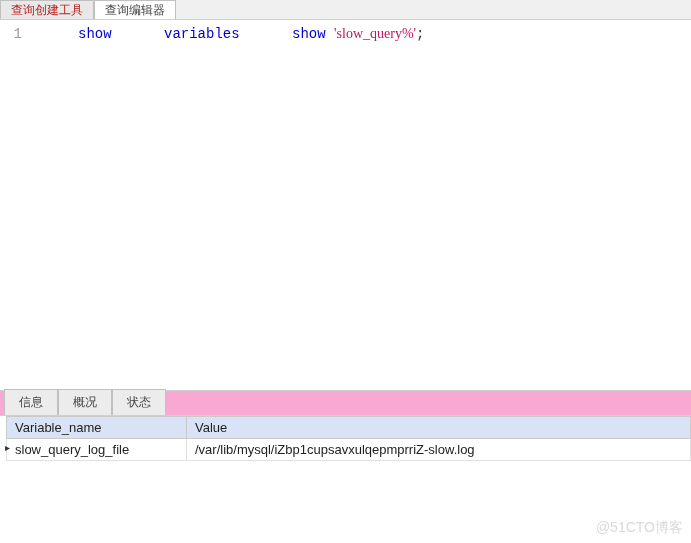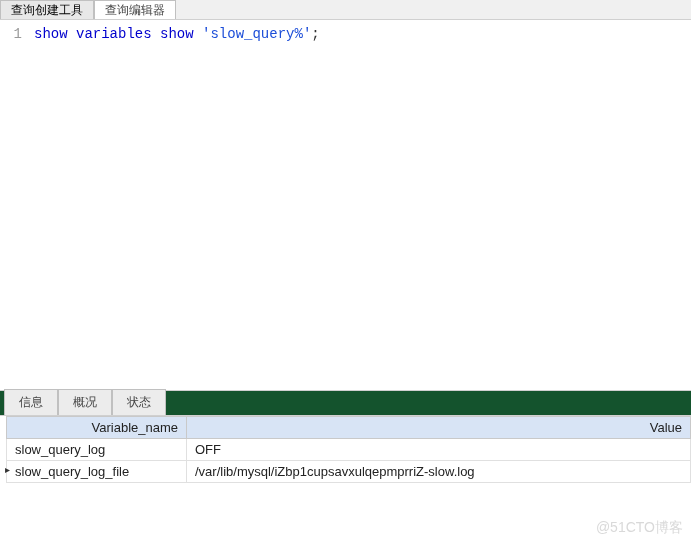--- a/index.html
+++ b/index.html
@@ -16,21 +16,21 @@
       display: flex;
       border-bottom: 1px solid #d0d0d0;
       background: #f0f0f0;
       height: 20px;
     }
     .top-tab {
       padding: 2px 10px;
       border: 1px solid #c0c0c0;
       border-bottom: none;
       background: #e8e8e8;
-      color: #000000;
+      color: #b91c1c;
       cursor: pointer;
       font-size: 12px;
       line-height: 14px;
     }
     .top-tab.active {
       background: #fff;
       color: #404040;
     }
     .editor {
       display: flex;
@@ -43,26 +43,26 @@
       width: 30px;
       padding: 6px 8px 6px 0;
       text-align: right;
       color: #999;
       user-select: none;
     }
     .code {
       padding: 6px 4px;
       white-space: pre;
     }
-    .kw { color: #0000cd; }
-    .str { color: #1d4ed8; }
+    .kw { color: #0000cd; margin-left: 44px; }
+    .str { color: #be185d; font-family: Liberation Serif, serif; }
     .punct { color: #333; }
     .bottom-tabs {
       display: flex;
-      background: #14532d;
+      background: #f9a8d4;
       border-top: 1px solid #d0d0d0;
       border-bottom: 1px solid #d0d0d0;
       height: 26px;
       align-items: end;
       padding-left: 4px;
     }
     .bottom-tab {
       padding: 4px 14px;
       border: 1px solid #c0c0c0;
       border-bottom: none;
@@ -76,21 +76,21 @@
       background: #fff;
       color: #000;
     }
     .result-table {
       border-collapse: collapse;
       width: 100%;
       font-size: 13px;
     }
     .result-table th {
       background: #d8e4f5;
-      text-align: right;
+      text-align: left;
       padding: 3px 8px;
       border: 1px solid #c9c9c9;
       font-weight: normal;
       color: #222;
     }
     .result-table td {
       padding: 3px 8px;
       border: 1px solid #e0e0e0;
       color: #222;
     }
@@ -141,24 +141,20 @@
 <div class="result-wrap">
   <table class="result-table">
     <thead>
       <tr>
         <th>Variable_name</th>
         <th>Value</th>
       </tr>
     </thead>
     <tbody>
       <tr>
-        <td>slow_query_log</td>
-        <td>OFF</td>
-      </tr>
-      <tr>
         <td style="position:relative;"><span class="row-indicator">▸</span><span>slow_query_log_file</span></td>
         <td>/var/lib/mysql/iZbp1cupsavxulqepmprriZ-slow.log</td>
       </tr>
     </tbody>
   </table>
 </div>
 
 <div class="watermark">@51CTO博客</div>
 
 </body></html>

